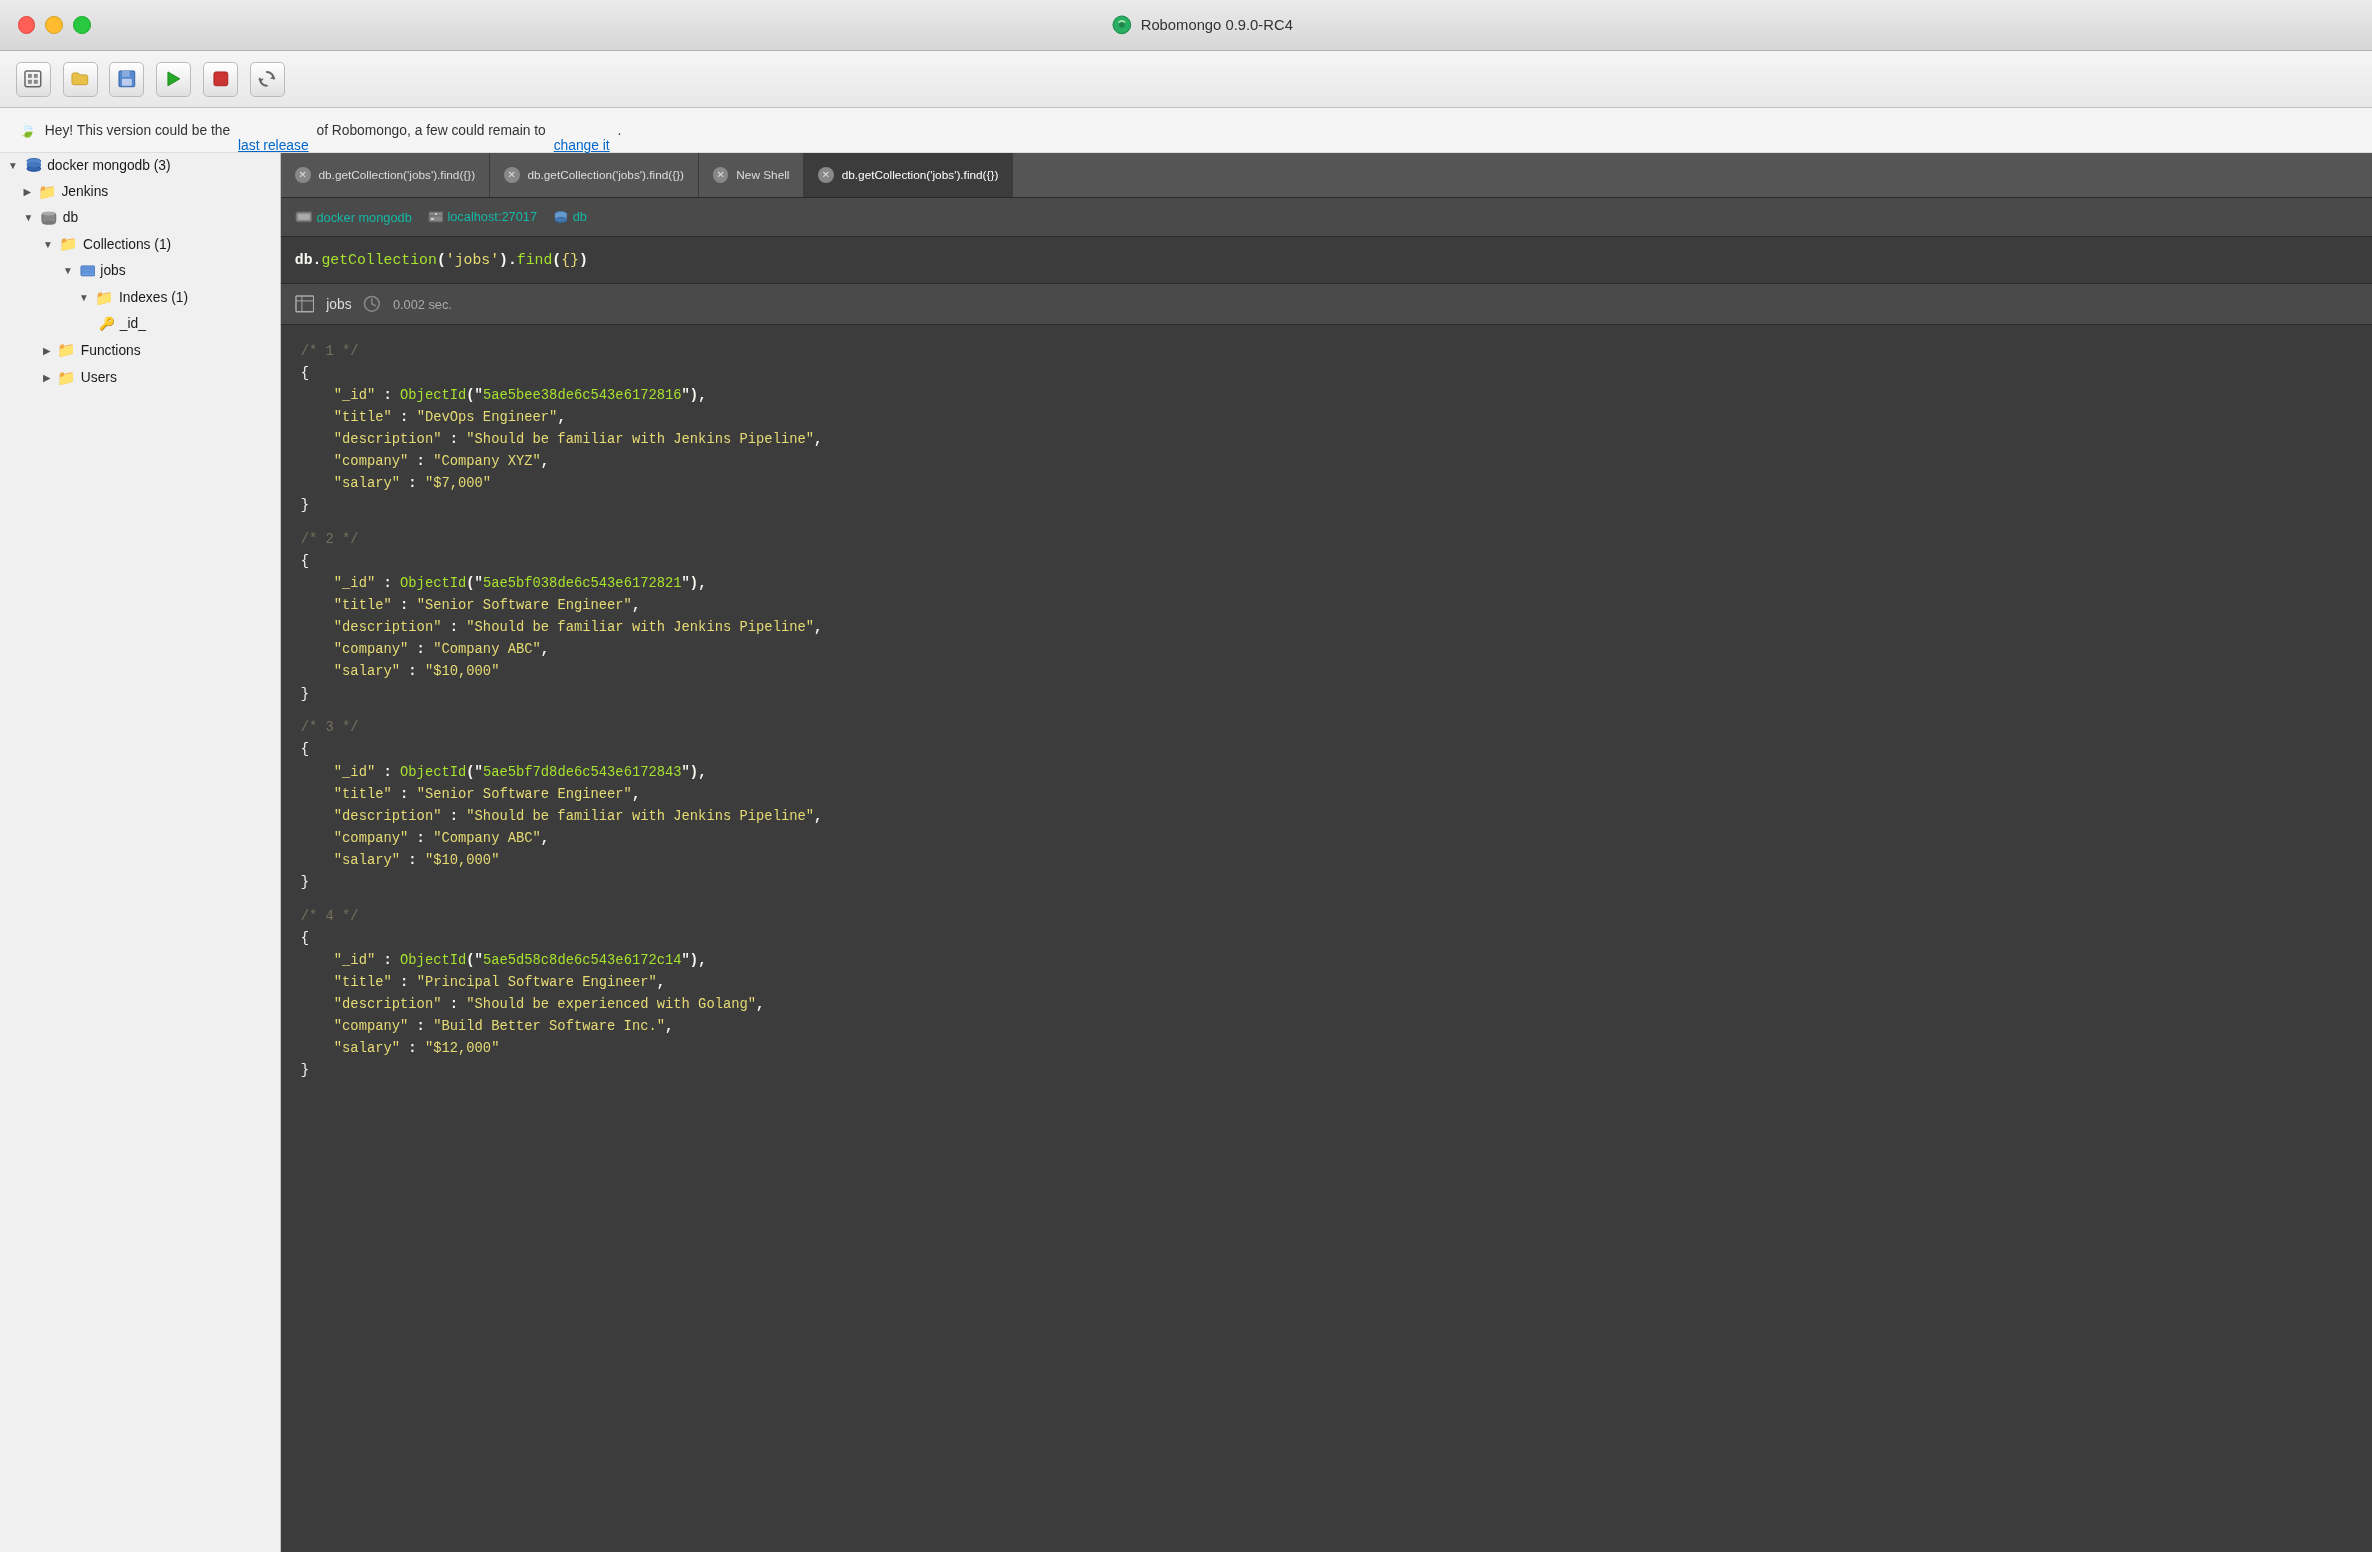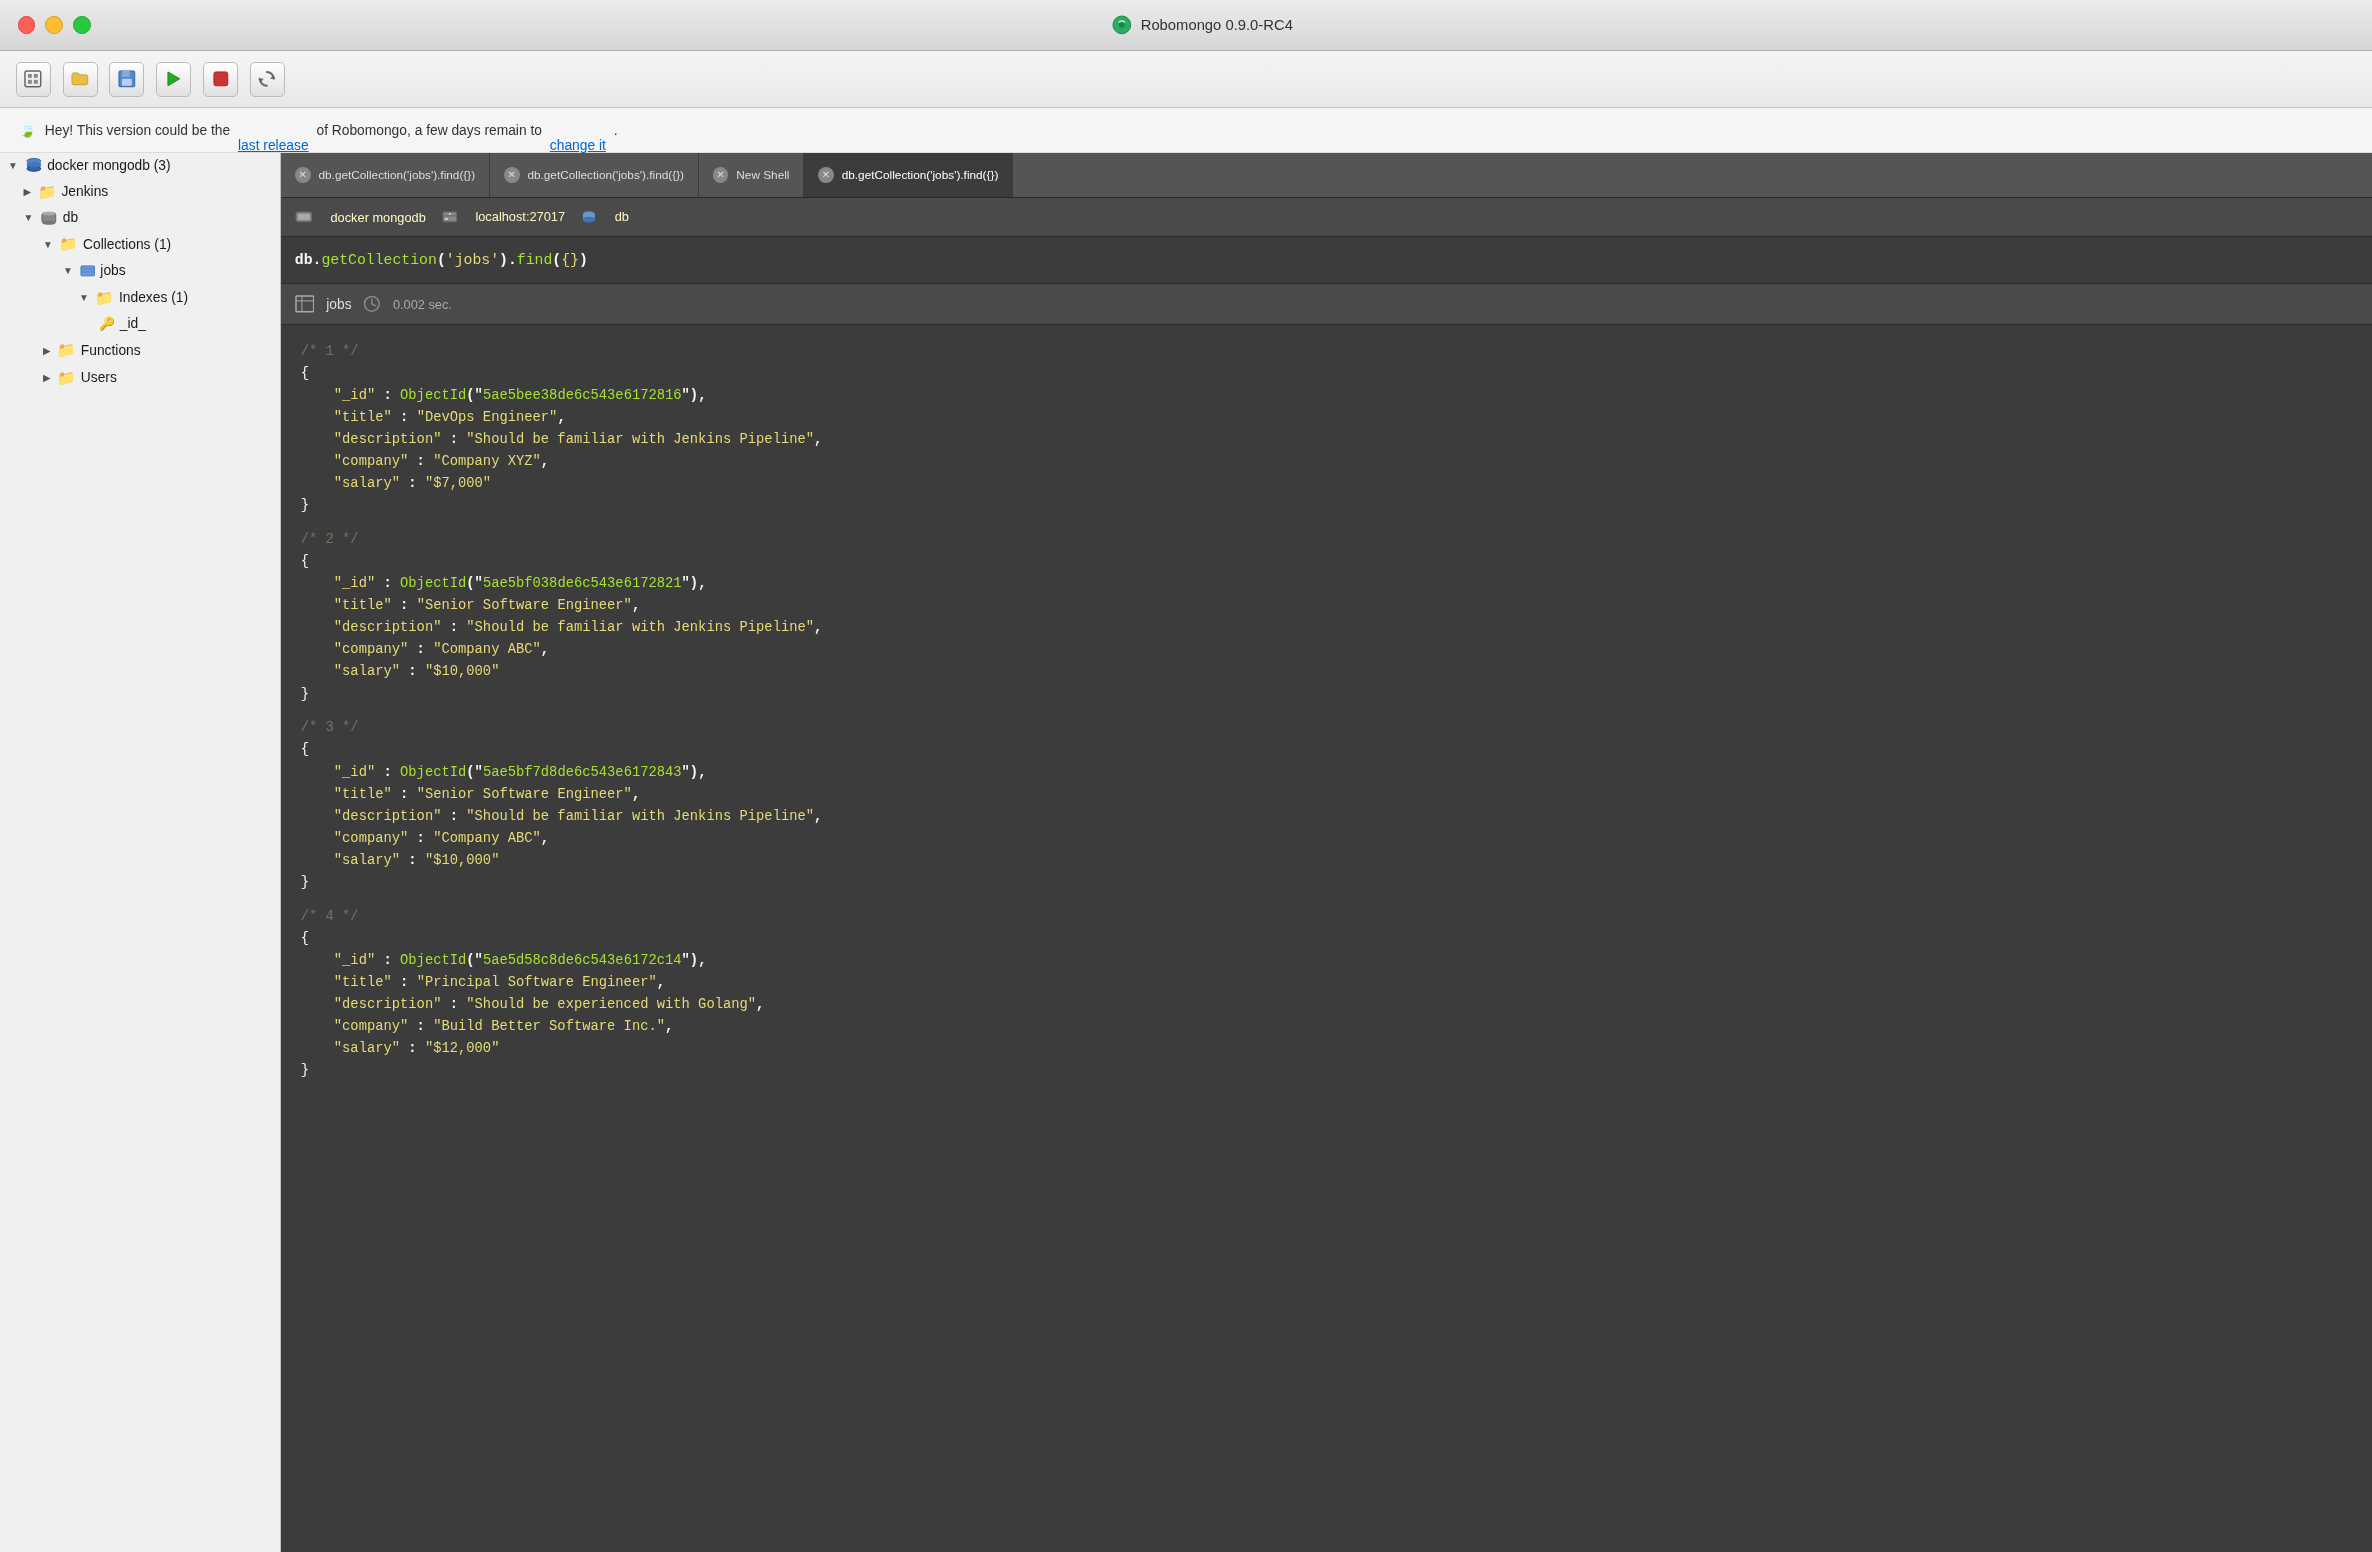--- a/index.html
+++ b/index.html
@@ -177,23 +177,23 @@
       align-items: center;
       background: #4a4a4a;
       padding: 5.9px 13.8px;
       gap: 15.8px;
       border-bottom: 1px solid #2a2a2a;
       height: 39px;
     }
     .conn-item {
       display: flex;
       align-items: center;
-      gap: 18px;
+      gap: 4px;
       font-size: 12.8px;
-      color: #fef9c3;
+      color: #14b8a6;
     }
 
     
     .query-bar {
       background: #3c3c3c;
       padding: 7.9px 13.8px;
       border-bottom: 1px solid #2a2a2a;
       height: 47px;
       display: flex;
       align-items: center;
@@ -306,21 +306,21 @@
       <polygon points="16,7 19,10 13,10" fill="#666"></polygon>
       <polygon points="4,13 1,10 7,10" fill="#666"></polygon>
     </svg>
   </div>
 </div>
 
 <div class="notification-bar">
   <span>🍃</span>
   <span>Hey! This version could be the</span>
   <a>last release</a>
-  <span>of Robomongo, a few days remain to</span>
+  <span>of Robomongo, a few could remain to</span>
   <a>change it</a>
   <span>.</span>
 </div>
 
 <div class="main-layout">
 
   <div class="sidebar">
     <div class="sidebar-item">
       <span class="chevron">▼</span>
       <svg width="17.7" height="13.8" viewBox="0 0 18 14">

